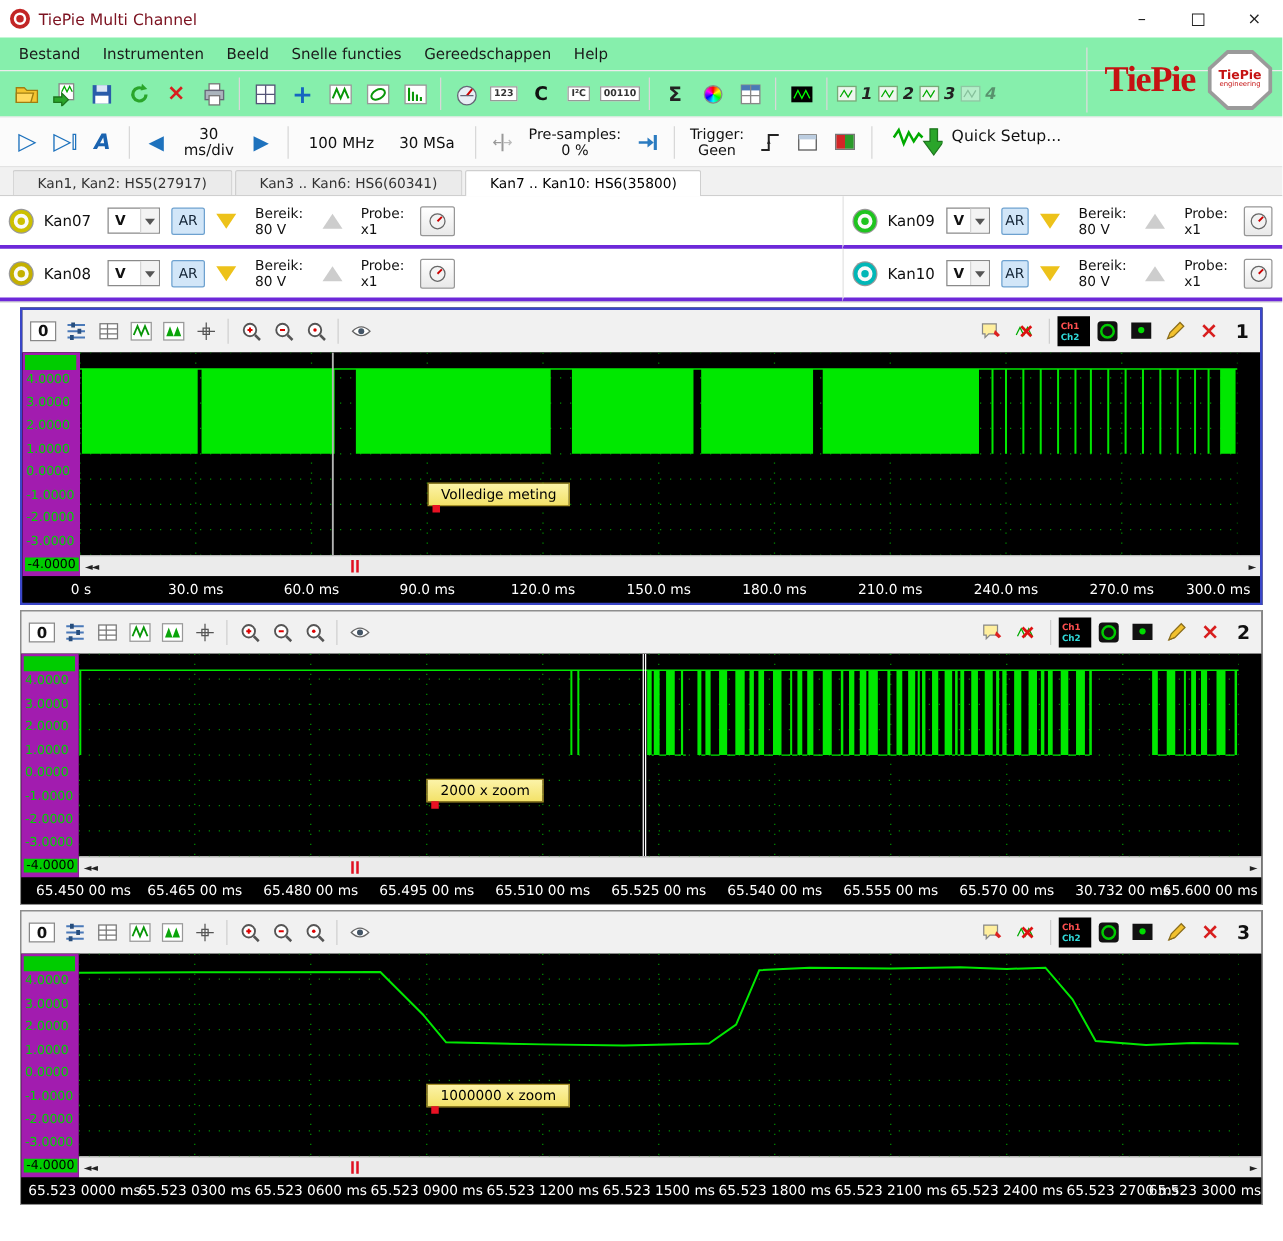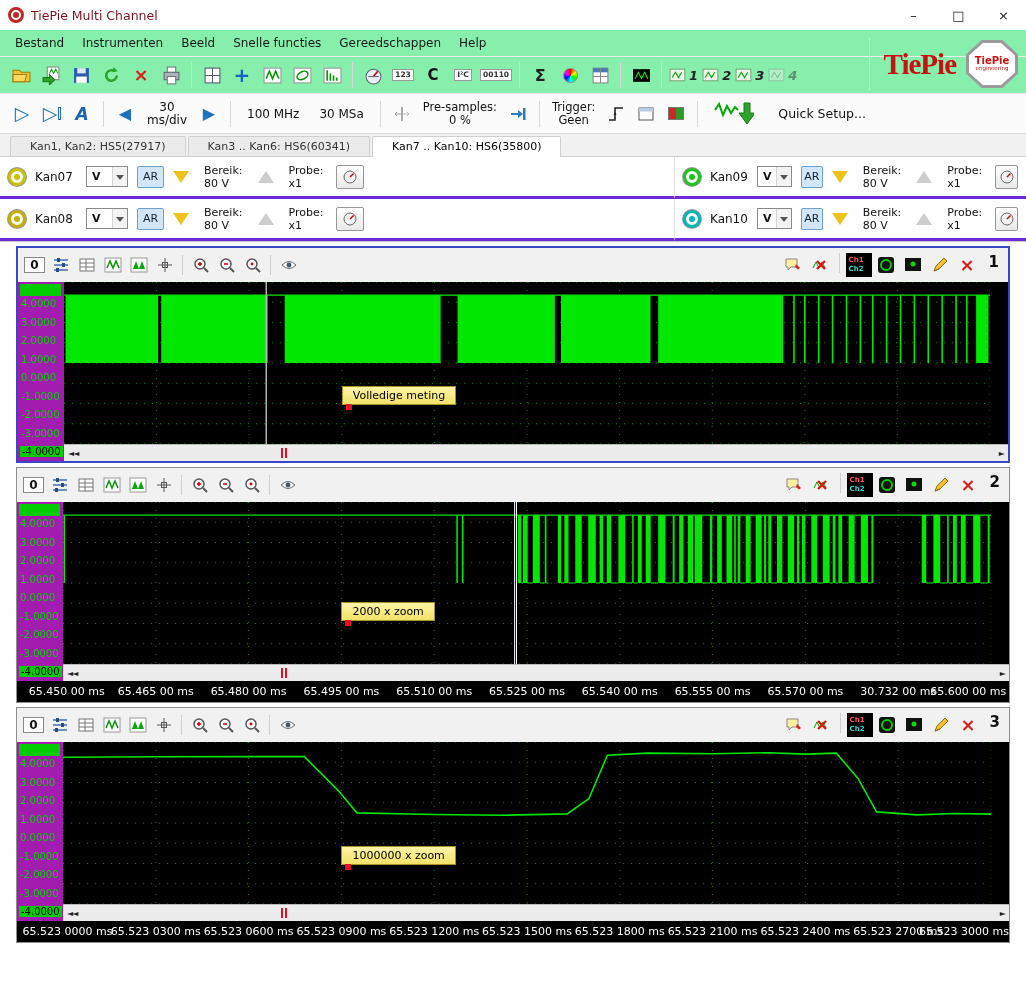--- a/index.html
+++ b/index.html
@@ -43,21 +43,21 @@
   
   .toolbar2{height:41px;display:flex;align-items:center;padding-left:8px;background:#fbfbfb;border-top:1px solid #e6e6e6;border-bottom:1px solid #dcdcdc;gap:2px}
   .t2btn{min-width:28px;height:32px;display:inline-flex;align-items:center;justify-content:center;border-radius:2px}
   .play{color:#1e72bd;font-size:19px;line-height:19px}
   .playbar{width:3px;height:13px;border:1px solid #1e72bd;margin-left:1px}
   .bluebold{color:#1a63b0;font-weight:bold;font-style:italic;font-size:17px}
   .navtri{color:#1e72bd;font-size:16px}
   .timebase{display:flex;flex-direction:column;align-items:center;font-size:12px;line-height:13px;min-width:52px}
   .t2text{font-size:12px;padding:0 9px}
   .stack2{display:flex;flex-direction:column;align-items:center;font-size:11.5px;line-height:12.5px;padding:0 5px}
-  .qs{display:flex;align-items:center;gap:24px;padding:0 9px}
+  .qs{display:flex;gap:7px;padding:0 9px}
   .qs-label{font-size:12.5px}
   .rgicon{width:16px;height:13px;background:linear-gradient(90deg,#d22626 50%,#2a9a2a 50%);border:1px solid #777}
 
   
   .tabbar{height:23px;background:#f1f1f1;display:flex;align-items:flex-end;padding-left:10px;border-bottom:1px solid #cfcfcf}
   .tab{font-size:11px;padding:3px 19px;background:#ebebeb;border:1px solid #cfcfcf;border-bottom:none;margin-right:2px;color:#333;border-radius:2px 2px 0 0;white-space:nowrap}
   .tab.active{background:#fff;position:relative;top:1px;padding-bottom:4px;color:#000}
 
   
   .chan-grid{display:grid;grid-template-columns:1fr 352px;background:#fff;border-bottom:1px solid #c9c9c9}
@@ -76,21 +76,21 @@
   .chan-set{width:28px;height:24px;border:1px solid #979797;background:linear-gradient(#fff,#e9e9e9);display:flex;align-items:center;justify-content:center;border-radius:2px;margin-left:4px}
 
   
   #charts-root{padding:4px 16px 0}
   .chart-block{border:1px solid #8e8e8e;margin-bottom:4px;background:#000}
   .chart-block.active{border:2px solid #3a46c8}
   .chart-toolbar{height:34px;background:#f1f1f1;display:flex;align-items:center;padding:0 4px;gap:1px}
   .cbtn{width:25px;height:25px;display:inline-flex;align-items:center;justify-content:center;border:1px solid transparent;border-radius:2px}
   .cbtn svg{width:18px;height:18px;display:block}
   .csep{width:1px;height:20px;background:#cfcfcf;margin:0 4px}
-  .ct-right{margin-left:auto;display:flex;gap:2px}
+  .ct-right{margin-left:auto;display:flex;align-items:center;gap:2px}
   .zero-label{font-size:12px;font-weight:bold;border:1px solid #888;background:#fff;padding:1px 5px;line-height:12px}
   .legend-chip{width:26px;height:24px;background:#000;display:flex;flex-direction:column;align-items:flex-start;justify-content:center;padding-left:3px;gap:1px}
   .legend-chip span{font-size:7px;line-height:8px;font-weight:bold}
   .legend-chip .ch1{color:#ff5050}
   .legend-chip .ch2{color:#30d8d8}
   .chart-num{font-size:15px;margin:0 5px 0 7px;font-weight:bold;color:#111}
   .plot-wrap{display:flex;background:#000}
   .ycol{width:46px;height:179px;position:relative;background:#a21caf;flex:none}
   .chanblock{position:absolute;top:2px;left:2px;right:3px;height:12px;background:#00cc00}
   .ylab{position:absolute;left:3px;font-size:10px;color:#00d400;white-space:nowrap}
@@ -658,20 +658,35 @@
       </div>
       <div class="scrollstrip">
         <span class="scroll-left">◄◄</span>
         <div class="scroll-track">
               <i class="scroll-marker" style="left: 21.8%;"></i>
             </div>
         <span class="scroll-right">►</span>
       </div>
     </div>
   </div>
+  <div class="xlabels">
+        <div class="xlabels-track">
+          <span class="xlab first" style="left: 0%;">0 s</span>
+          <span class="xlab" style="left: 10%;">30.0 ms</span>
+          <span class="xlab" style="left: 20%;">60.0 ms</span>
+          <span class="xlab" style="left: 30%;">90.0 ms</span>
+          <span class="xlab" style="left: 40%;">120.0 ms</span>
+          <span class="xlab" style="left: 50%;">150.0 ms</span>
+          <span class="xlab" style="left: 60%;">180.0 ms</span>
+          <span class="xlab" style="left: 70%;">210.0 ms</span>
+          <span class="xlab" style="left: 80%;">240.0 ms</span>
+          <span class="xlab" style="left: 90%;">270.0 ms</span>
+          <span class="xlab last" style="left: 100%;">300.0 ms</span>
+        </div>
+      </div>
 </section>
     <section class="chart-block">
   <div class="chart-toolbar">
     <button class="cbtn">
           <span class="zero-label">0</span>
         </button>
     <button class="cbtn">
           <svg viewBox="0 0 18 18">
             <g stroke="#4a79b8" stroke-width="1.6">
               <line x1="2" y1="4" x2="16" y2="4"></line>

